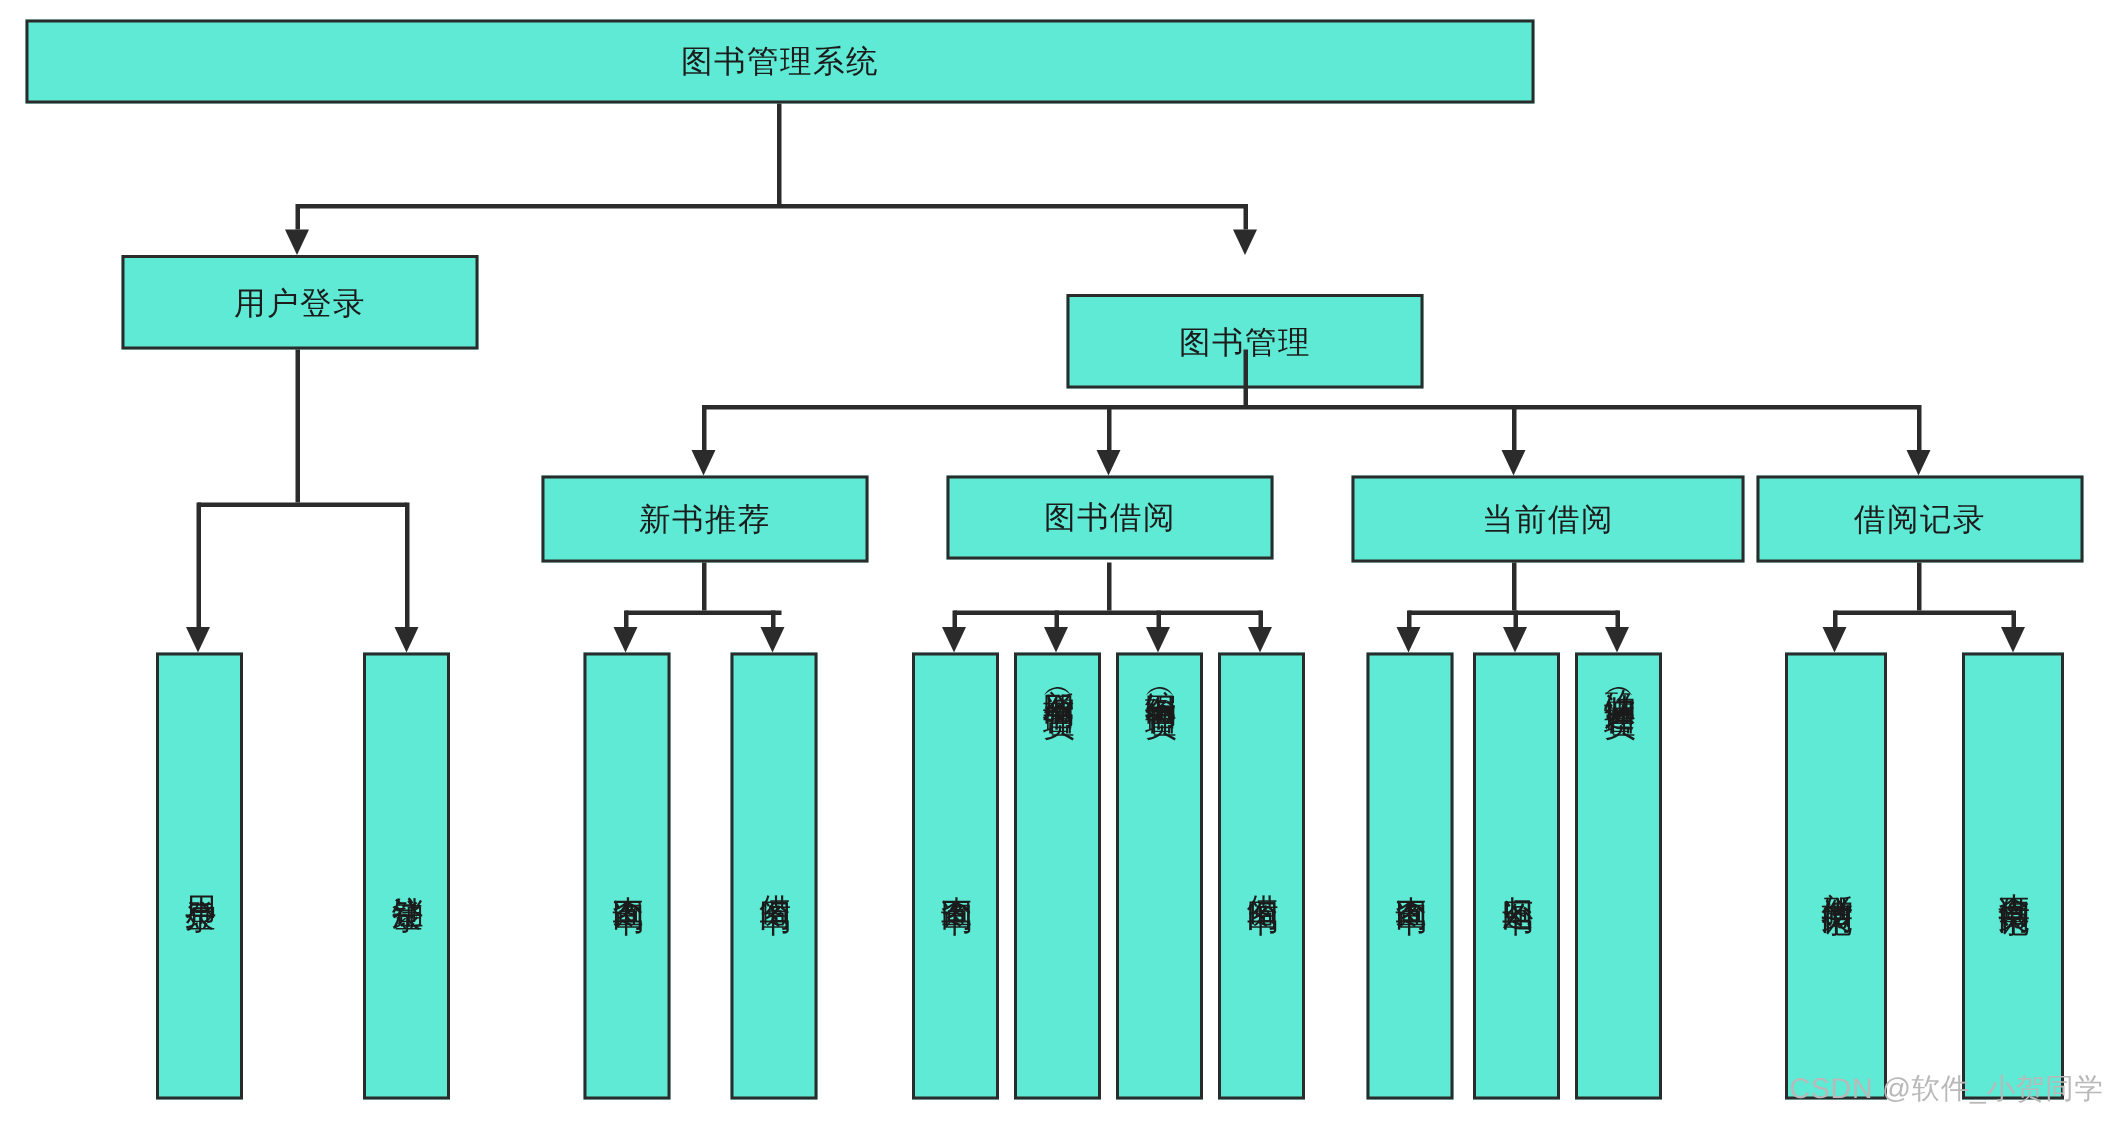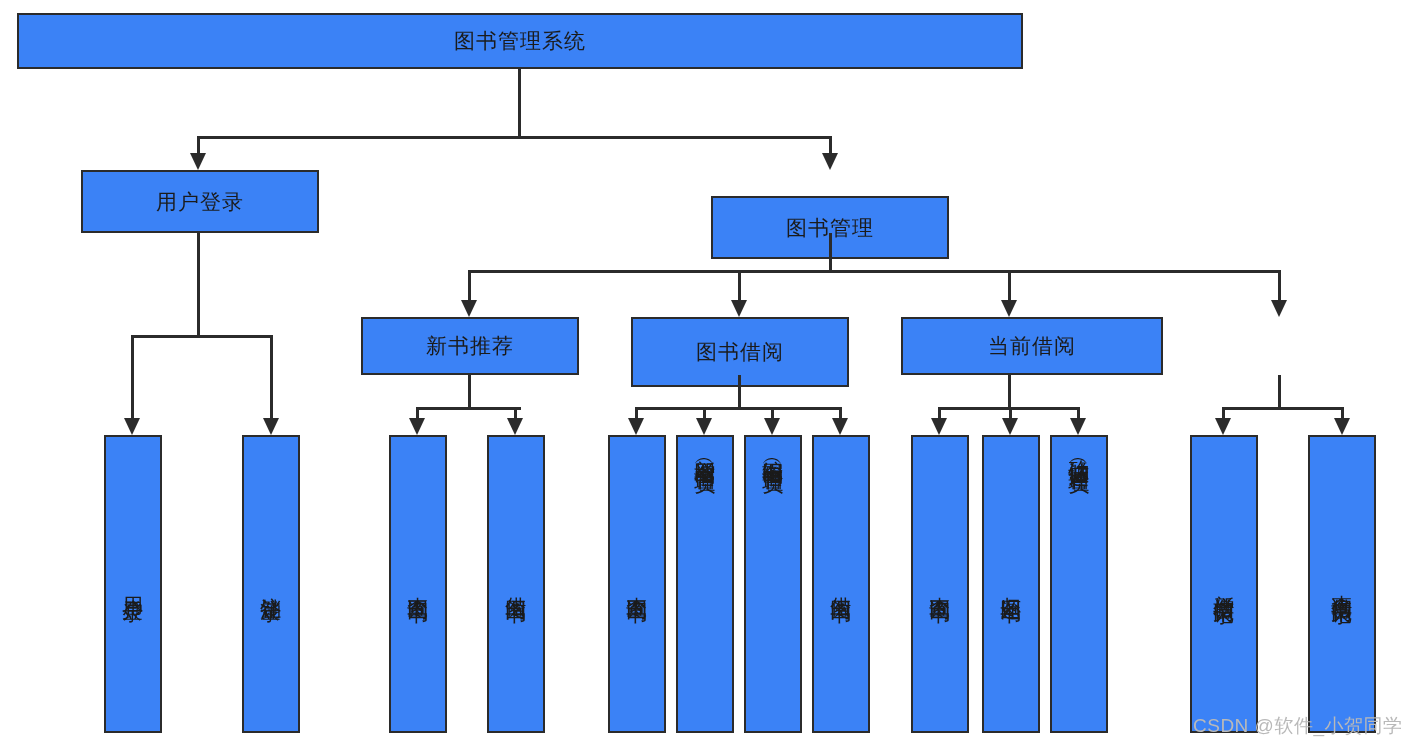--- a/index.html
+++ b/index.html
@@ -15,21 +15,21 @@
     width: 1405px;
     height: 747px;
     background: #ffffff;
     overflow: hidden;
   }
   
   .node {
     position: absolute;
     box-sizing: border-box;
     border: 2px solid #2b2b2b;
-    background: #3b82f6;
+    background: #5eead4;
     color: #1b1b1b;
   }
   .node.h {
     display: flex;
     align-items: center;
     justify-content: center;
     font-size: 21px;
     letter-spacing: 1px;
   }
   .node.v {
@@ -84,25 +84,28 @@
     </div>
     <div class="node h" style="left: 81px; top: 170px; width: 238px; height: 63px;">
       <span>用户登录</span>
     </div>
     <div class="node h" style="left: 711px; top: 170px; width: 238px; height: 63px; margin-top: 26px;">
       <span>图书管理</span>
     </div>
     <div class="node h" style="left: 361px; top: 317px; width: 218px; height: 58px;">
       <span>新书推荐</span>
     </div>
-    <div class="node h" style="left: 631px; top: 317px; width: 218px; height: 70px;">
+    <div class="node h" style="left: 631px; top: 317px; width: 218px; height: 56px;">
       <span>图书借阅</span>
     </div>
     <div class="node h" style="left: 901px; top: 317px; width: 262px; height: 58px;">
       <span>当前借阅</span>
+    </div>
+    <div class="node h" style="left: 1171px; top: 317px; width: 218px; height: 58px;">
+      <span>借阅记录</span>
     </div>
     <div class="node v mid" style="left: 104px; top: 435px; width: 58px; height: 298px;">
       <span class="vtext">用户登录</span>
     </div>
     <div class="node v mid" style="left: 242px; top: 435px; width: 58px; height: 298px;">
       <span class="vtext">注销登录</span>
     </div>
     <div class="node v mid" style="left: 389px; top: 435px; width: 58px; height: 298px;">
       <span class="vtext">查询图书</span>
     </div>

